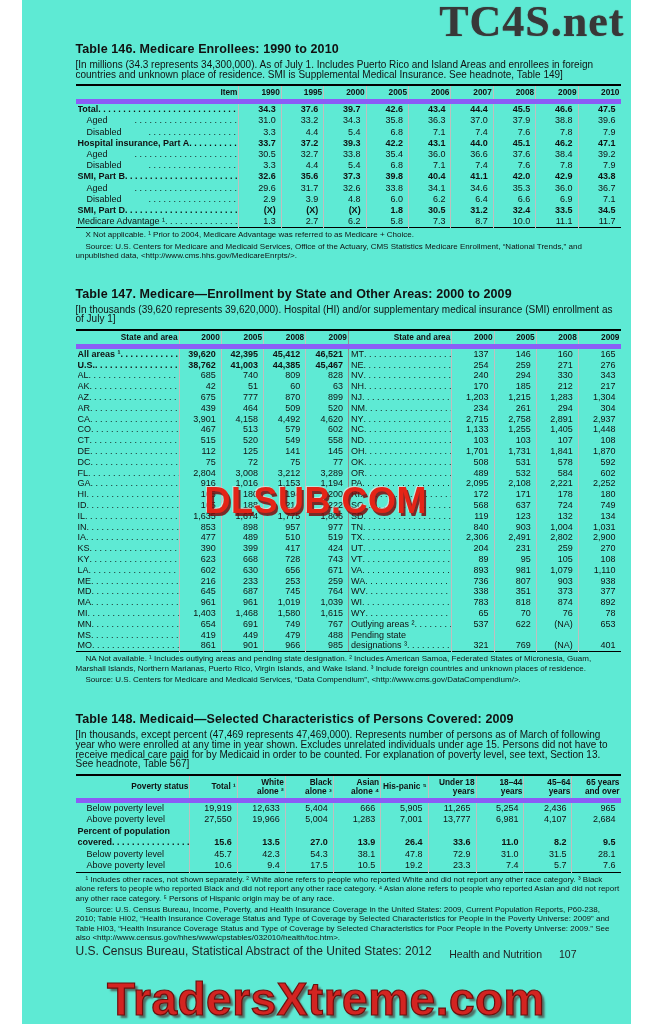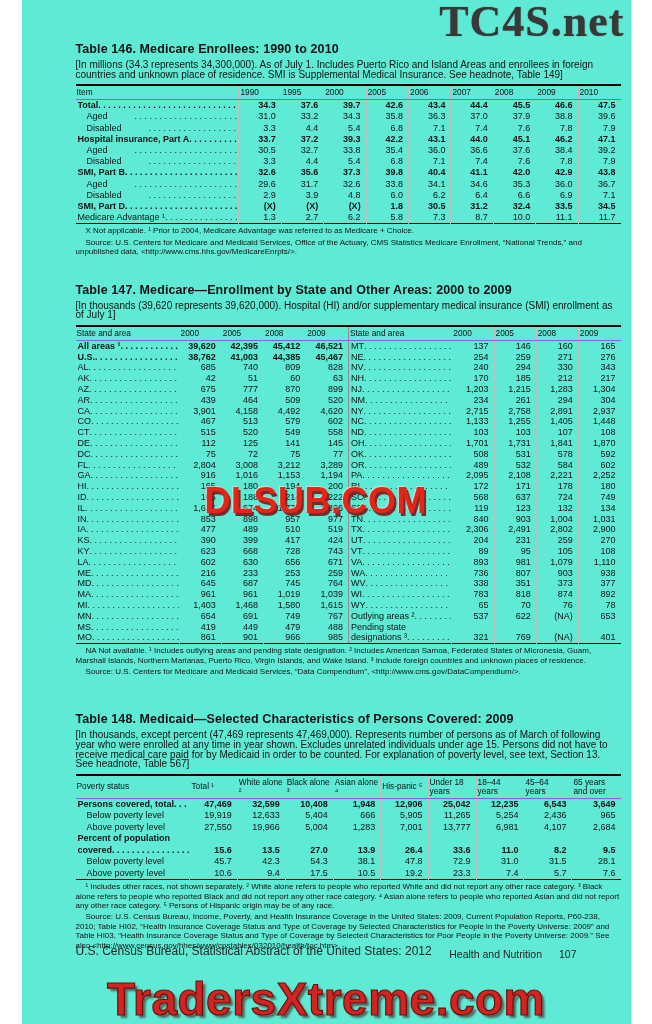--- a/index.html
+++ b/index.html
@@ -9,25 +9,25 @@
     font-family:"Liberation Sans", sans-serif; color:#111; overflow:hidden;
     margin:0 auto;
   }
   .content { position:absolute; left:54px; top:42px; width:545px; }
 
   .ttl { font-size:12.5px; font-weight:bold; letter-spacing:0.1px; margin-bottom:4px; }
   .hn  { font-size:10px; line-height:9.6px; margin-bottom:5px; }
   .fn  { font-size:8px; line-height:9.4px; text-indent:10px; margin-top:2px; }
 
   .tblsec { margin-bottom:26px; }
-  .sec147 { margin-bottom:36px; }
+  .sec147 { margin-bottom:28px; }
   .sec148 { margin-bottom:10px; }
 
   table.tb { width:100%; border-collapse:collapse; border-top:2px solid #000; border-bottom:1.4px solid #000; font-size:9px; table-layout:fixed; }
-  .tb thead th { font-weight:normal; font-size:8.3px; line-height:9px; text-align:left; vertical-align:middle; padding:2px 1px; border-bottom:1px solid #8b5cf6; overflow-wrap:break-word; }
+  .tb thead th { font-weight:bold; font-size:8.3px; line-height:9px; text-align:right; vertical-align:middle; padding:2px 1px; border-bottom:5px solid #8b5cf6; overflow-wrap:break-word; }
   .tb tbody td { vertical-align:baseline; }
   .t146 tbody td { line-height:11.2px; }
   .t147 tbody td { line-height:10.8px; }
   .t148 tbody td { line-height:11.5px; }
 
   .lc  { padding-left:2px; overflow:hidden; }
   .lw  { display:flex; align-items:baseline; overflow:hidden; }
   .lw.ind { padding-left:9px;gap:27px; }
   .lbl { white-space:nowrap; }
   .dots { flex:1 1 0; min-width:0; overflow:hidden; white-space:nowrap; }
@@ -1041,37 +1041,20 @@
             <th>Black alone ³</th>
             <th>Asian alone ⁴</th>
             <th>His-panic ⁵</th>
             <th>Under 18 years</th>
             <th>18–44 years</th>
             <th>45–64 years</th>
             <th>65 years and over</th>
           </tr>
         </thead>
         <tbody>
-            <tr class="b">
-              <td class="lc">
-                <div class="lw">
-                  <span class="lbl">Persons covered, total</span>
-                  <span class="dots"></span>
-                </div>
-              </td>
-              <td class="val">47,469</td>
-              <td class="val">32,599</td>
-              <td class="val">10,408</td>
-              <td class="val">1,948</td>
-              <td class="val">12,906</td>
-              <td class="val">25,042</td>
-              <td class="val">12,235</td>
-              <td class="val">6,543</td>
-              <td class="val">3,649</td>
-            </tr>
             <tr>
               <td class="lc">
                 <div class="lw ind">
                   <span class="lbl">Below poverty level</span>
                   <span class="dots"></span>
                 </div>
               </td>
               <td class="val">19,919</td>
               <td class="val">12,633</td>
               <td class="val">5,404</td>

